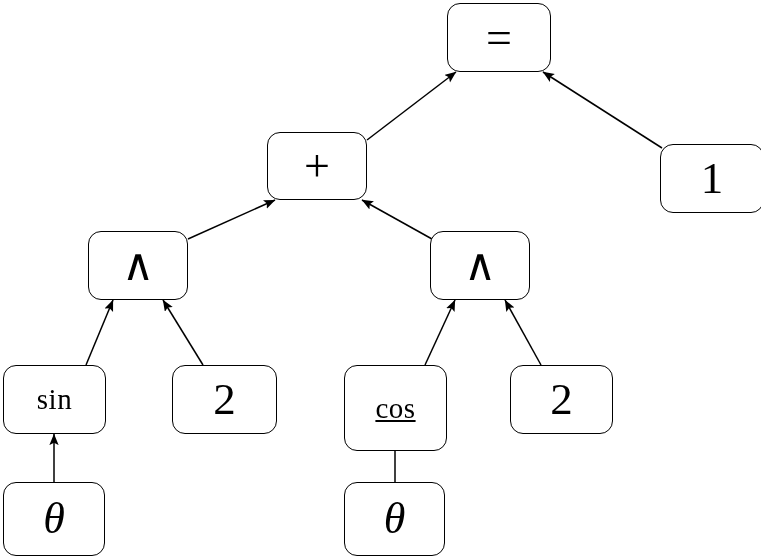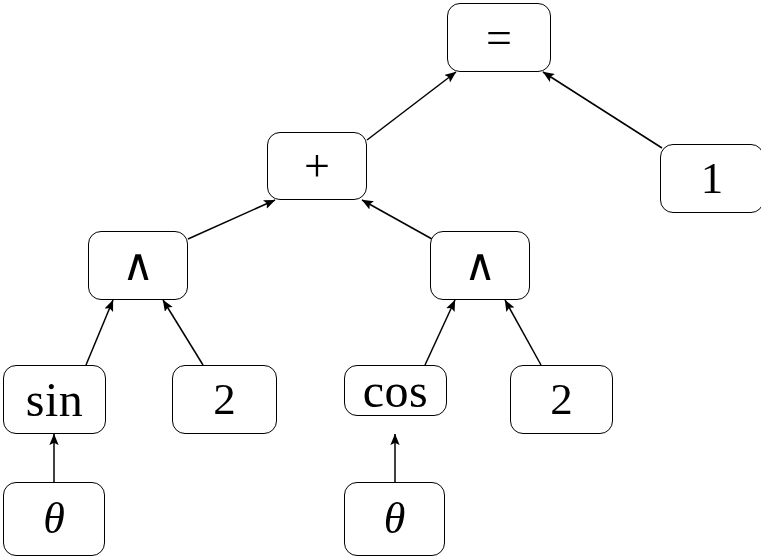--- a/index.html
+++ b/index.html
@@ -41,21 +41,21 @@
   }
   .lbl-op {
     font-size: 46px;
     font-weight: 400;
   }
   .lbl-caret {
     font-size: 44px;
     font-weight: 400;
   }
   .lbl-word {
-    font-size: 48px;
+    font-size: 29px;
     letter-spacing: 0.5px;
   }
   .lbl-num {
     font-size: 45px;
   }
   .lbl-greek {
     font-size: 44px;
     font-style: italic;
   }
 </style>
@@ -99,21 +99,21 @@
       </div>
       <div class="node" style="left: 430px; top: 231px; width: 100px; height: 69px; border-color: rgb(0, 0, 0); background: rgb(255, 255, 255);">
         <span class="node-label lbl-caret">∧</span>
       </div>
       <div class="node" style="left: 3px; top: 365px; width: 103px; height: 69px; border-color: rgb(0, 0, 0); background: rgb(255, 255, 255);">
         <span class="node-label lbl-word">sin</span>
       </div>
       <div class="node" style="left: 172px; top: 365px; width: 105px; height: 69px; border-color: rgb(0, 0, 0); background: rgb(255, 255, 255);">
         <span class="node-label lbl-num">2</span>
       </div>
-      <div class="node" style="left: 344px; top: 365px; width: 103px; height: 51px; border-color: rgb(0, 0, 0); background: rgb(255, 255, 255);">
+      <div class="node" style="left: 344px; top: 365px; width: 103px; height: 86px; border-color: rgb(0, 0, 0); background: rgb(255, 255, 255); text-decoration: underline;">
         <span class="node-label lbl-word">cos</span>
       </div>
       <div class="node" style="left: 510px; top: 365px; width: 103px; height: 69px; border-color: rgb(0, 0, 0); background: rgb(255, 255, 255);">
         <span class="node-label lbl-num">2</span>
       </div>
       <div class="node" style="left: 3px; top: 482px; width: 102px; height: 74px; border-color: rgb(0, 0, 0); background: rgb(255, 255, 255);">
         <span class="node-label lbl-greek">θ</span>
       </div>
       <div class="node" style="left: 344px; top: 482px; width: 101px; height: 74px; border-color: rgb(0, 0, 0); background: rgb(255, 255, 255);">
         <span class="node-label lbl-greek">θ</span>

